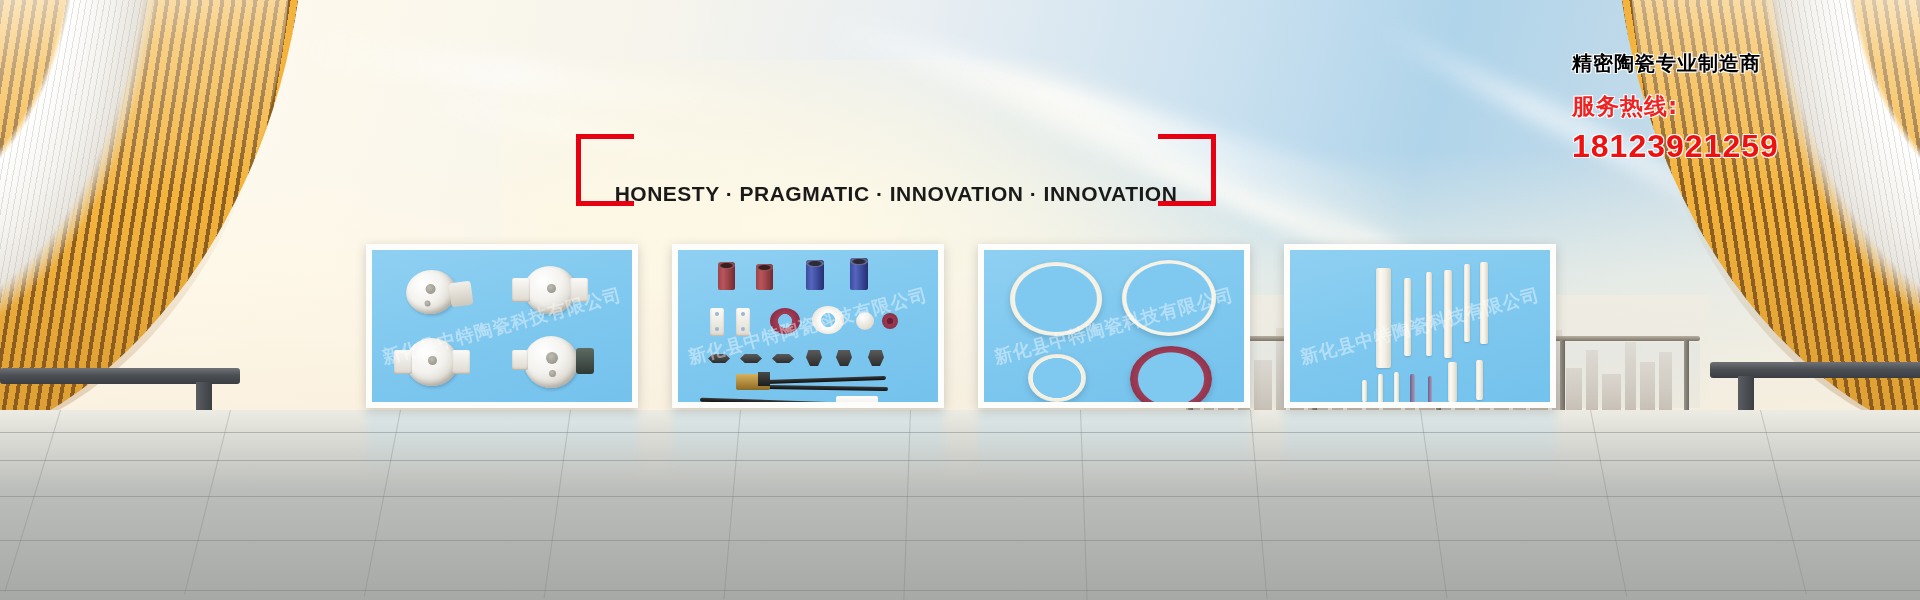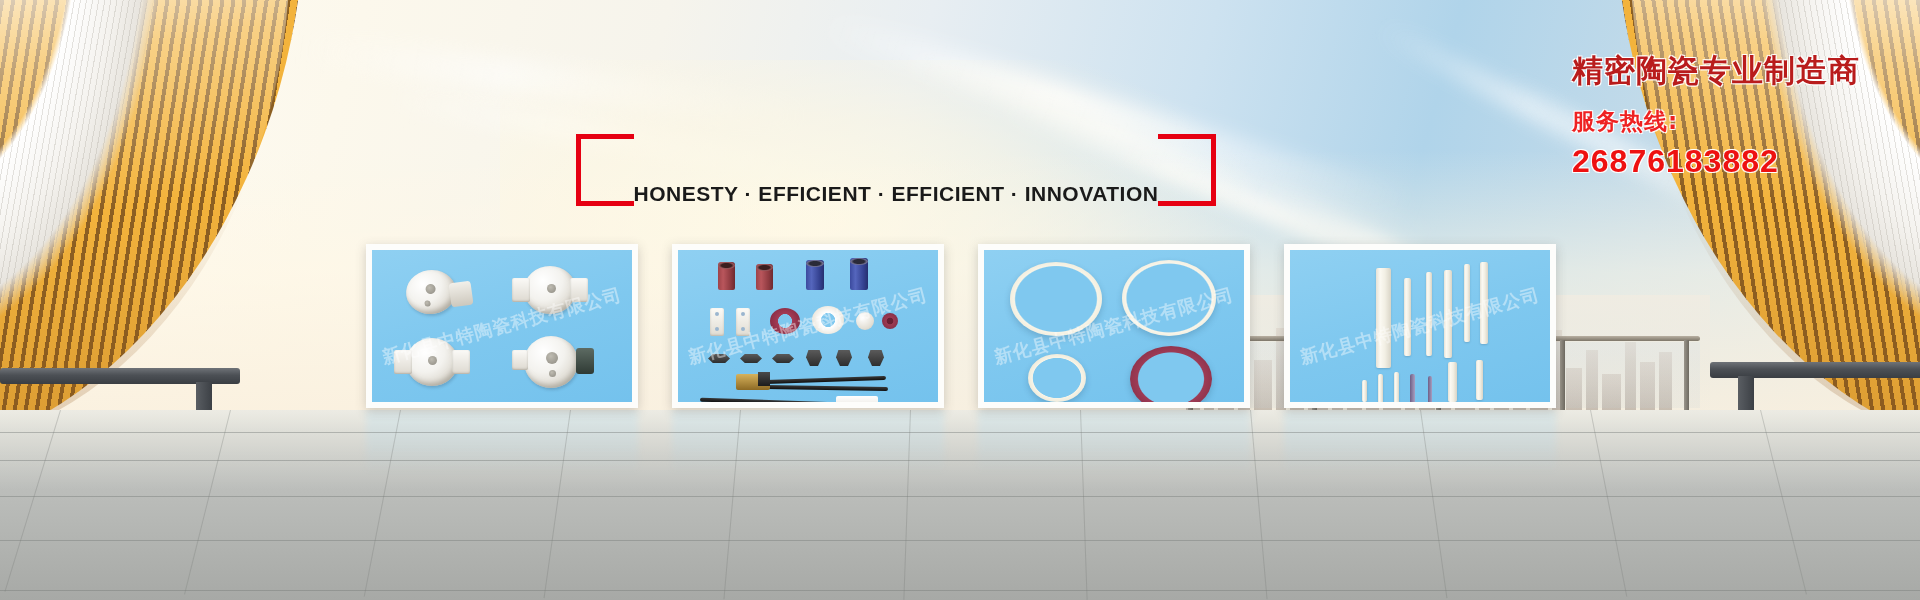--- a/index.html
+++ b/index.html
@@ -191,21 +191,21 @@
     color:#1a1a1a;
     white-space:nowrap;
   }
 
   
   .contact {
     position:absolute; left:1572px; top:50px; width:330px;
   }
   .contact .mfr {
     font-family:"DejaVu Sans", sans-serif;
-    font-size:31px; font-weight:bold; color:#b91c1c;
+    font-size:20px; font-weight:bold; color:#000000;
     letter-spacing:1px; line-height:1.35;
     text-shadow:-1px -1px 0 rgba(255,255,255,.9), 1px -1px 0 rgba(255,255,255,.9),
                 -1px  1px 0 rgba(255,255,255,.9), 1px  1px 0 rgba(255,255,255,.9);
     white-space:nowrap;
   }
   .contact .hot {
     margin-top:14px;
     font-family:"DejaVu Sans", sans-serif;
     font-size:23px; font-weight:bold; color:#ee2222;
     letter-spacing:1px;
@@ -382,27 +382,27 @@
     <div class="tile-v" style="left:1080px; transform:rotate(-2deg);"></div>
     <div class="tile-v" style="left:1250px; transform:rotate(-5deg);"></div>
     <div class="tile-v" style="left:1420px; transform:rotate(-8deg);"></div>
     <div class="tile-v" style="left:1590px; transform:rotate(-11deg);"></div>
     <div class="tile-v" style="left:1760px; transform:rotate(-14deg);"></div>
   </div>
 
   <div class="slogan-wrap">
     <div class="bracket left"></div>
     <div class="bracket right"></div>
-    <div class="slogan-en">HONESTY · EFFICIENT · EFFICIENT · INNOVATION</div>
+    <div class="slogan-en">HONESTY · PRAGMATIC · INNOVATION · INNOVATION</div>
   </div>
 
   <div class="contact">
     <div class="mfr">精密陶瓷专业制造商</div>
     <div class="hot">服务热线:</div>
-    <div class="tel">26876183882</div>
+    <div class="tel">18123921259</div>
   </div>
 
   <div class="panel" style="left:366px;">
     <div class="panel-inner">
       <div class="pt cer-holder" style="left:34px;  top:20px;  width:50px; height:44px; transform:rotate(-8deg);">
         <div class="cer-hole" style="left:20px; top:14px; width:10px; height:10px;"></div>
         <div class="cer-hole" style="left:17px; top:30px; width:6px;  height:6px;"></div>
       </div>
       <div class="pt" style="left:78px; top:32px; width:22px; height:24px; border-radius:4px;
             background:linear-gradient(180deg,#f2f0ea,#cdc8bd); transform:rotate(-8deg);"></div>

